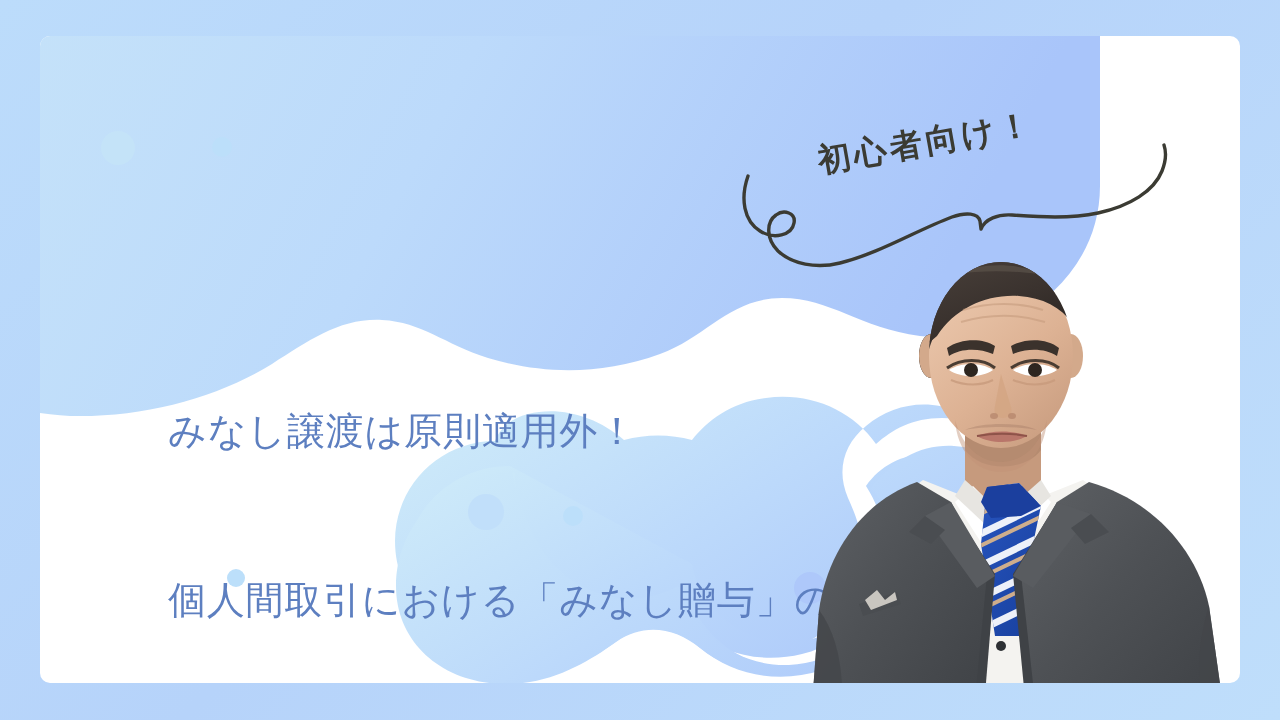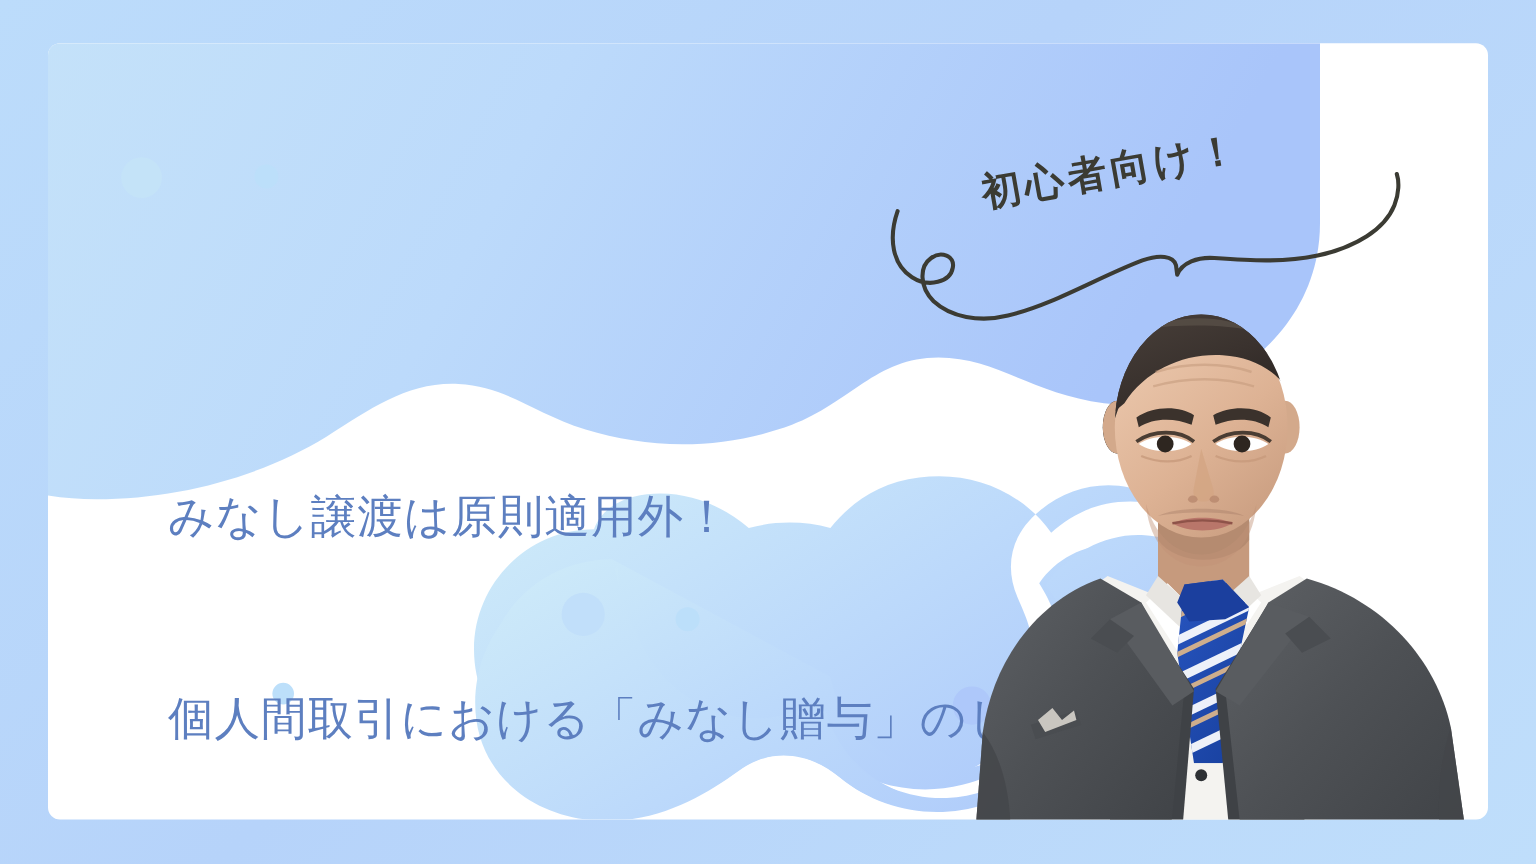--- a/index.html
+++ b/index.html
@@ -47,21 +47,21 @@
     position: absolute;
     left: 100px;
     top: 255px;
     color: #5d7fc0;
     font-size: 38px;
     line-height: 1.48;
     letter-spacing: 0.02em;
     font-weight: 400;
     white-space: pre;
   }
-  .title-line { display: block; }
+  .title-line { display: block; margin-left: 28px; }
 
   
   .hand-wrap {
     position: absolute;
     left: 690px;
     top: 85px;
     width: 460px;
     height: 175px;
   }
   .hand-text {

